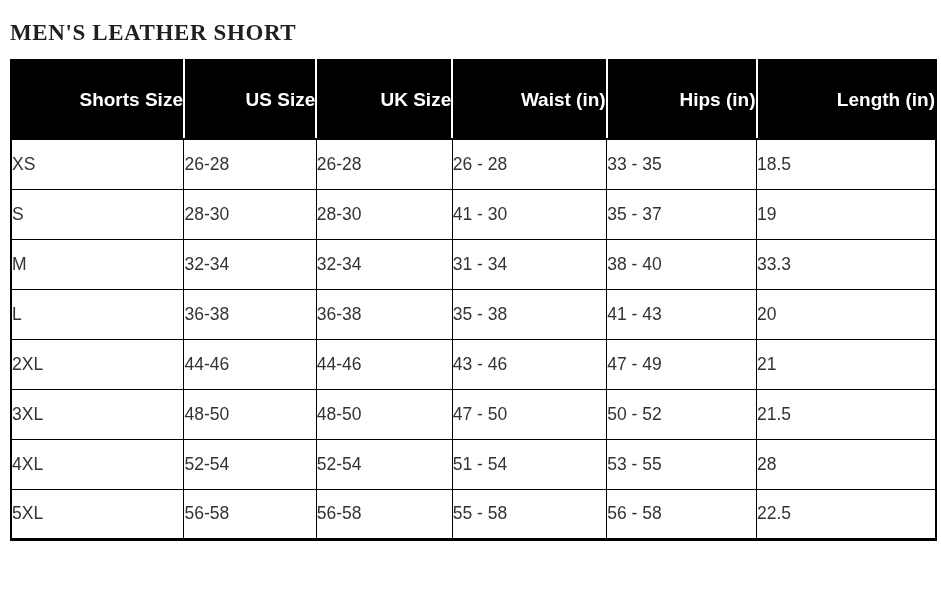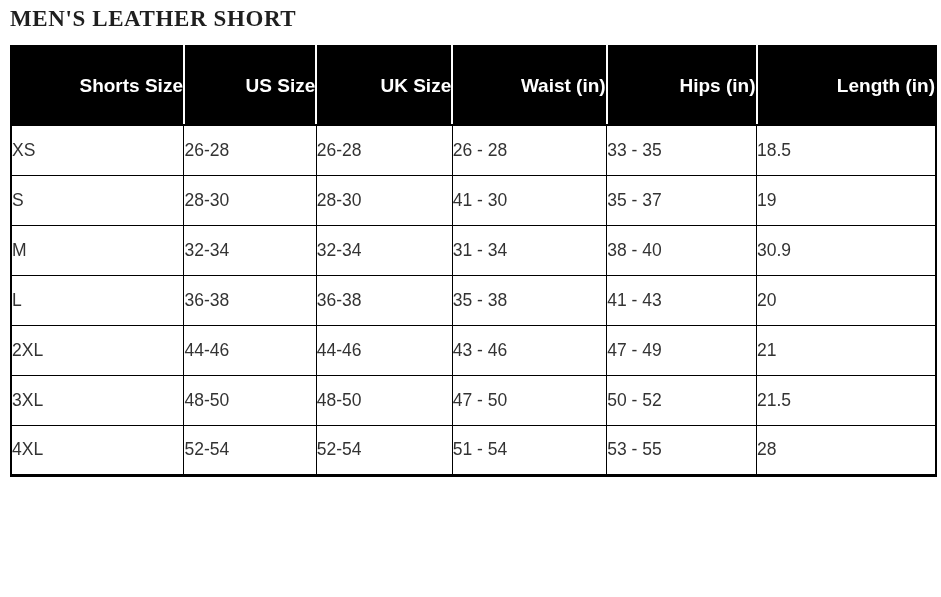--- a/index.html
+++ b/index.html
@@ -12,21 +12,21 @@
   }
   *{box-sizing:border-box;margin:0;padding:0;}
   html,body{background:var(--body-bg);}
   body{
     width:941px;
     height:597px;
     font-family:"Liberation Sans", sans-serif;
     overflow:hidden;
   }
   .page{
-    padding:6px 4px 0 10px;
+    padding:20px 4px 0 10px;
   }
   .page-title{
     font-family:"Liberation Serif","DejaVu Serif",serif;
     font-weight:700;
     font-size:23px;
     letter-spacing:0.6px;
     color:var(--title-text);
     margin-bottom:13px;
     white-space:nowrap;
   }
@@ -110,21 +110,21 @@
           <td>41 - 30</td>
           <td>35 - 37</td>
           <td>19</td>
         </tr>
         <tr>
           <td>M</td>
           <td>32-34</td>
           <td>32-34</td>
           <td>31 - 34</td>
           <td>38 - 40</td>
-          <td>30.9</td>
+          <td>33.3</td>
         </tr>
         <tr>
           <td>L</td>
           <td>36-38</td>
           <td>36-38</td>
           <td>35 - 38</td>
           <td>41 - 43</td>
           <td>20</td>
         </tr>
         <tr>
@@ -144,15 +144,23 @@
           <td>21.5</td>
         </tr>
         <tr>
           <td>4XL</td>
           <td>52-54</td>
           <td>52-54</td>
           <td>51 - 54</td>
           <td>53 - 55</td>
           <td>28</td>
         </tr>
+        <tr>
+          <td>5XL</td>
+          <td>56-58</td>
+          <td>56-58</td>
+          <td>55 - 58</td>
+          <td>56 - 58</td>
+          <td>22.5</td>
+        </tr>
       </tbody>
   </table>
 </div>
 
 </body></html>

